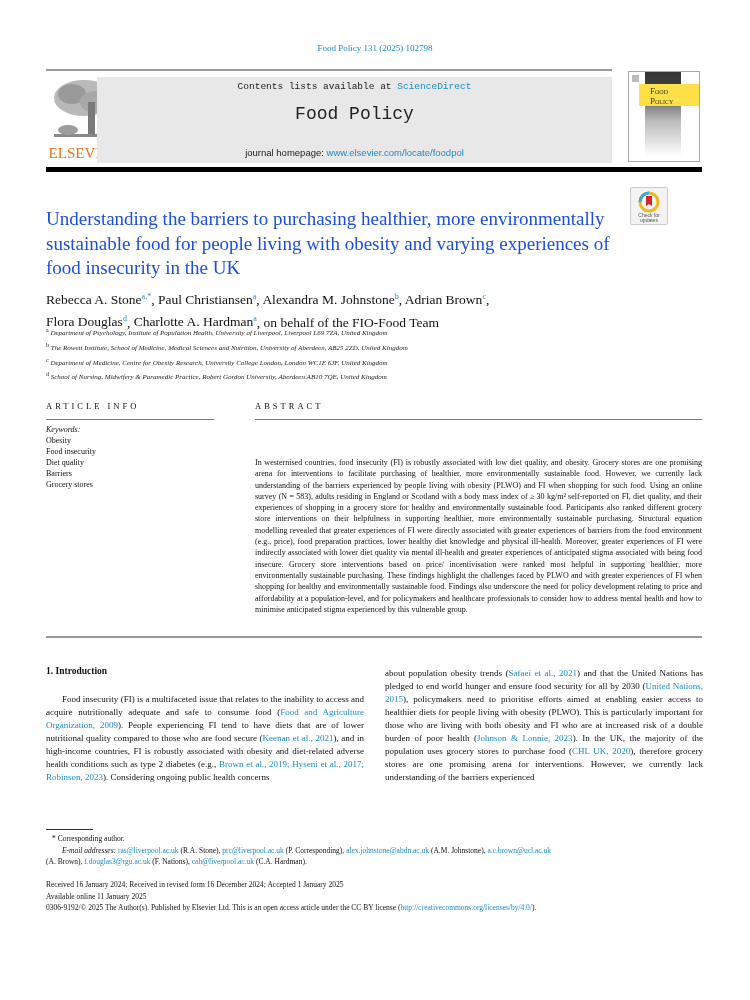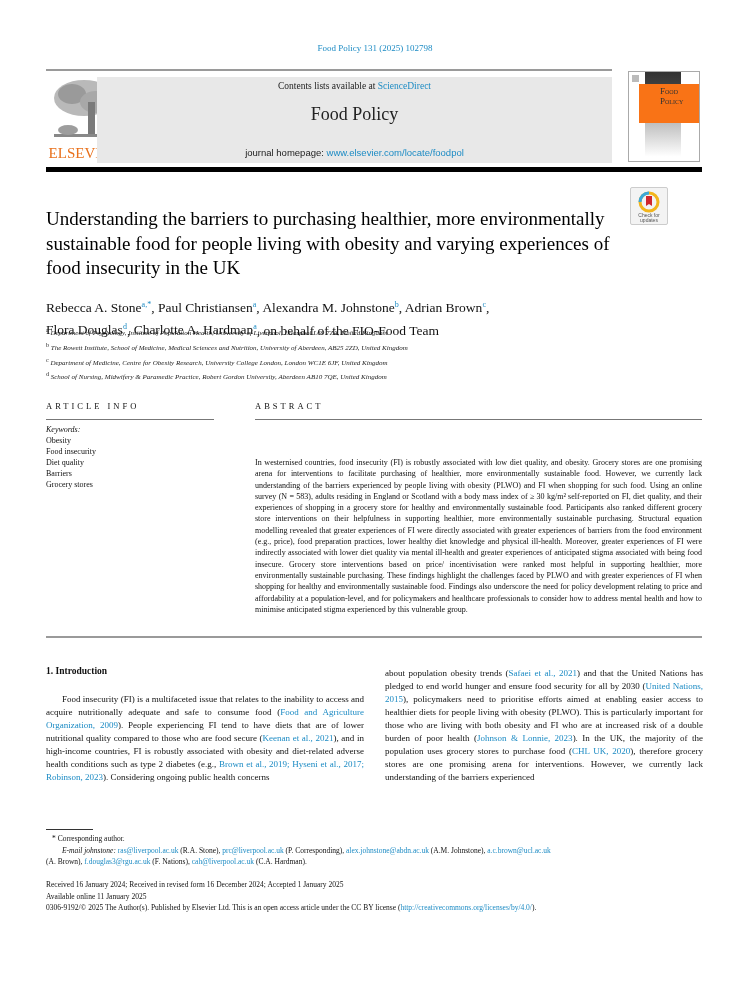--- a/index.html
+++ b/index.html
@@ -5,31 +5,31 @@
     html, body { margin:0; padding:0; background:#ffffff; }
     body { width:750px; height:1000px; position:relative; overflow:hidden; font-family:"DejaVu Serif", serif; color:#111; }
     .abs { position:absolute; }
     .link { color:#1c8bc4; }
     .citation-header { top:43px; left:0; width:750px; text-align:center; font-size:9px; color:#1c8bc4; font-family:"Liberation Serif", serif; }
     .top-rule { top:69px; left:46px; width:566px; height:2px; background:#9a9a9a; }
     .logo { top:78px; left:46px; width:76px; height:84px; }
     .tree { position:absolute; left:4px; top:0; width:68px; height:62px; }
     .elsevier-word { position:absolute; left:0; bottom:0; width:76px; text-align:center; font-family:"Liberation Serif", serif; font-size:15px; color:#e9711c; letter-spacing:0px; }
     .grey-box { top:77px; left:97px; width:515px; height:86px; background:#e8e8e8; }
-    .contents-line { position:absolute; top:4px; left:0; width:100%; text-align:center; font-family:Liberation Serif, serif; font-size:9.5px; color:#222; }
-    .journal-name { position:absolute; top:27px; left:0; width:100%; text-align:center; font-family:Liberation Serif, serif; font-size:18px; color:#222; }
+    .contents-line { position:absolute; top:4px; left:0; width:100%; text-align:center; font-family:Liberation Mono, monospace; font-size:9.5px; color:#222; }
+    .journal-name { position:absolute; top:27px; left:0; width:100%; text-align:center; font-family:Liberation Mono, monospace; font-size:18px; color:#222; }
     .homepage-line { position:absolute; top:70px; left:0; width:100%; text-align:center; font-family:"Liberation Sans", sans-serif; font-size:9.5px; color:#222; }
     .cover { top:71px; left:628px; width:70px; height:89px; border:1px solid #aaa; background:#fff; }
     .cover-dark { position:absolute; left:16px; top:0; width:36px; height:100%; background:linear-gradient(#333 0%, #444 20%, #bbb 55%, #fff 95%); }
-    .cover-yellow { position:absolute; left:10px; top:12px; width:60px; height:39px; background:#f97316; font-family:"Liberation Serif", serif; font-size:9px; line-height:10px; padding:2px 21px; box-sizing:border-box; color:#333; font-variant:small-caps; }
+    .cover-yellow { position:absolute; left:10px; top:12px; width:60px; height:22px; background:#fde047; font-family:"Liberation Serif", serif; font-size:9px; line-height:10px; padding:2px 11px; box-sizing:border-box; color:#333; font-variant:small-caps; }
     .cover-mini { position:absolute; left:3px; top:3px; width:7px; height:7px; background:#bbb; }
     .black-rule { top:167px; left:46px; width:656px; height:5px; background:#000; }
-    .title { top:207px; left:46px; width:570px; font-family:"Liberation Serif", serif; font-size:19px; line-height:24.5px; color:#000000; }
+    .title { top:207px; left:46px; width:570px; font-family:"Liberation Serif", serif; font-size:19px; line-height:24.5px; color:#1d4ed8; }
     .check-updates { top:187px; left:630px; width:36px; height:36px; border:1px solid #ccc; background:#f3f3f3; border-radius:2px; }
-    .authors { top:286px; left:46px; width:560px; font-family:"Liberation Serif", serif; font-size:13.5px; line-height:19px; color:#111;margin-top:8px; }
+    .authors { top:286px; left:46px; width:560px; font-family:"Liberation Serif", serif; font-size:13.5px; line-height:19px; color:#111; }
     .authors sup { color:#1c8bc4; font-size:8px; }
     .affils { top:325px; left:46px; width:560px; font-family:"Liberation Serif", serif; font-style:italic; font-size:7px; line-height:11.5px; color:#222; }
     .affils sup { font-style:normal; font-size:6px; }
     .section-caps { font-family:"Liberation Serif", serif; font-size:8.5px; letter-spacing:3px; color:#111; }
     .ai-head { top:401px; left:46px; }
     .ai-rule { top:419px; left:46px; width:168px; height:1px; background:#777; }
     .keywords { top:424px; left:46px; width:170px; font-family:"Liberation Serif", serif; font-size:8px; line-height:11px; color:#111; }
     .ab-head { top:401px; left:255px; }
     .ab-rule { top:419px; left:255px; width:447px; height:1px; background:#777; }
     .abstract { top:422px; left:255px; width:447px; font-family:"Liberation Serif", serif; font-size:8px; line-height:11.3px; text-align:justify; color:#111;margin-top:35px; }
@@ -125,21 +125,21 @@
   <span>Food insecurity (FI) is a multifaceted issue that relates to the inability to access and acquire nutritionally adequate and safe to consume food (</span><span class="link">Food and Agriculture Organization, 2009</span><span>). People experiencing FI tend to have diets that are of lower nutritional quality compared to those who are food secure (</span><span class="link">Keenan et al., 2021</span><span>), and in high-income countries, FI is robustly associated with obesity and diet-related adverse health conditions such as type 2 diabetes (e.g., </span><span class="link">Brown et al., 2019; Hyseni et al., 2017; Robinson, 2023</span><span>). Considering ongoing public health concerns</span>
 </div>
 <div class="abs col col-right">
   <span>about population obesity trends (</span><span class="link">Safaei et al., 2021</span><span>) and that the United Nations has pledged to end world hunger and ensure food security for all by 2030 (</span><span class="link">United Nations, 2015</span><span>), policymakers need to prioritise efforts aimed at enabling easier access to healthier diets for people living with obesity (PLWO). This is particularly important for those who are living with both obesity and FI who are at increased risk of a double burden of poor health (</span><span class="link">Johnson &amp; Lonnie, 2023</span><span>). In the UK, the majority of the population uses grocery stores to purchase food (</span><span class="link">CHL UK, 2020</span><span>), therefore grocery stores are one promising arena for interventions. However, we currently lack understanding of the barriers experienced</span>
 </div>
 
 <div class="abs fn-rule"></div>
 <div class="abs footnotes">
   <div style="padding-left:6px">* Corresponding author.</div>
   <div style="padding-left:16px;text-indent:0">
-    <span style="font-style:italic">E-mail johnstone: </span><span class="link">ras@liverpool.ac.uk</span><span> (R.A. Stone), </span><span class="link">prc@liverpool.ac.uk</span><span> (P. Corresponding), </span><span class="link">alex.johnstone@abdn.ac.uk</span><span> (A.M. Johnstone), </span><span class="link">a.c.brown@ucl.ac.uk</span>
+    <span style="font-style:italic">E-mail addresses: </span><span class="link">ras@liverpool.ac.uk</span><span> (R.A. Stone), </span><span class="link">prc@liverpool.ac.uk</span><span> (P. Corresponding), </span><span class="link">alex.johnstone@abdn.ac.uk</span><span> (A.M. Johnstone), </span><span class="link">a.c.brown@ucl.ac.uk</span>
   </div>
   <div>
     <span> (A. Brown), </span><span class="link">f.douglas3@rgu.ac.uk</span><span> (F. Nations), </span><span class="link">cah@liverpool.ac.uk</span><span> (C.A. Hardman).</span>
   </div>
 </div>
 
 <div class="abs pubinfo">
   <div>Received 16 January 2024; Received in revised form 16 December 2024; Accepted 1 January 2025</div>
   <div>Available online 11 January 2025</div>
   <div><span>0306-9192/© 2025 The Author(s).  Published by Elsevier Ltd. This is an open access article under the CC BY license (</span><span class="link">http://creativecommons.org/licenses/by/4.0/</span><span>).</span></div>

